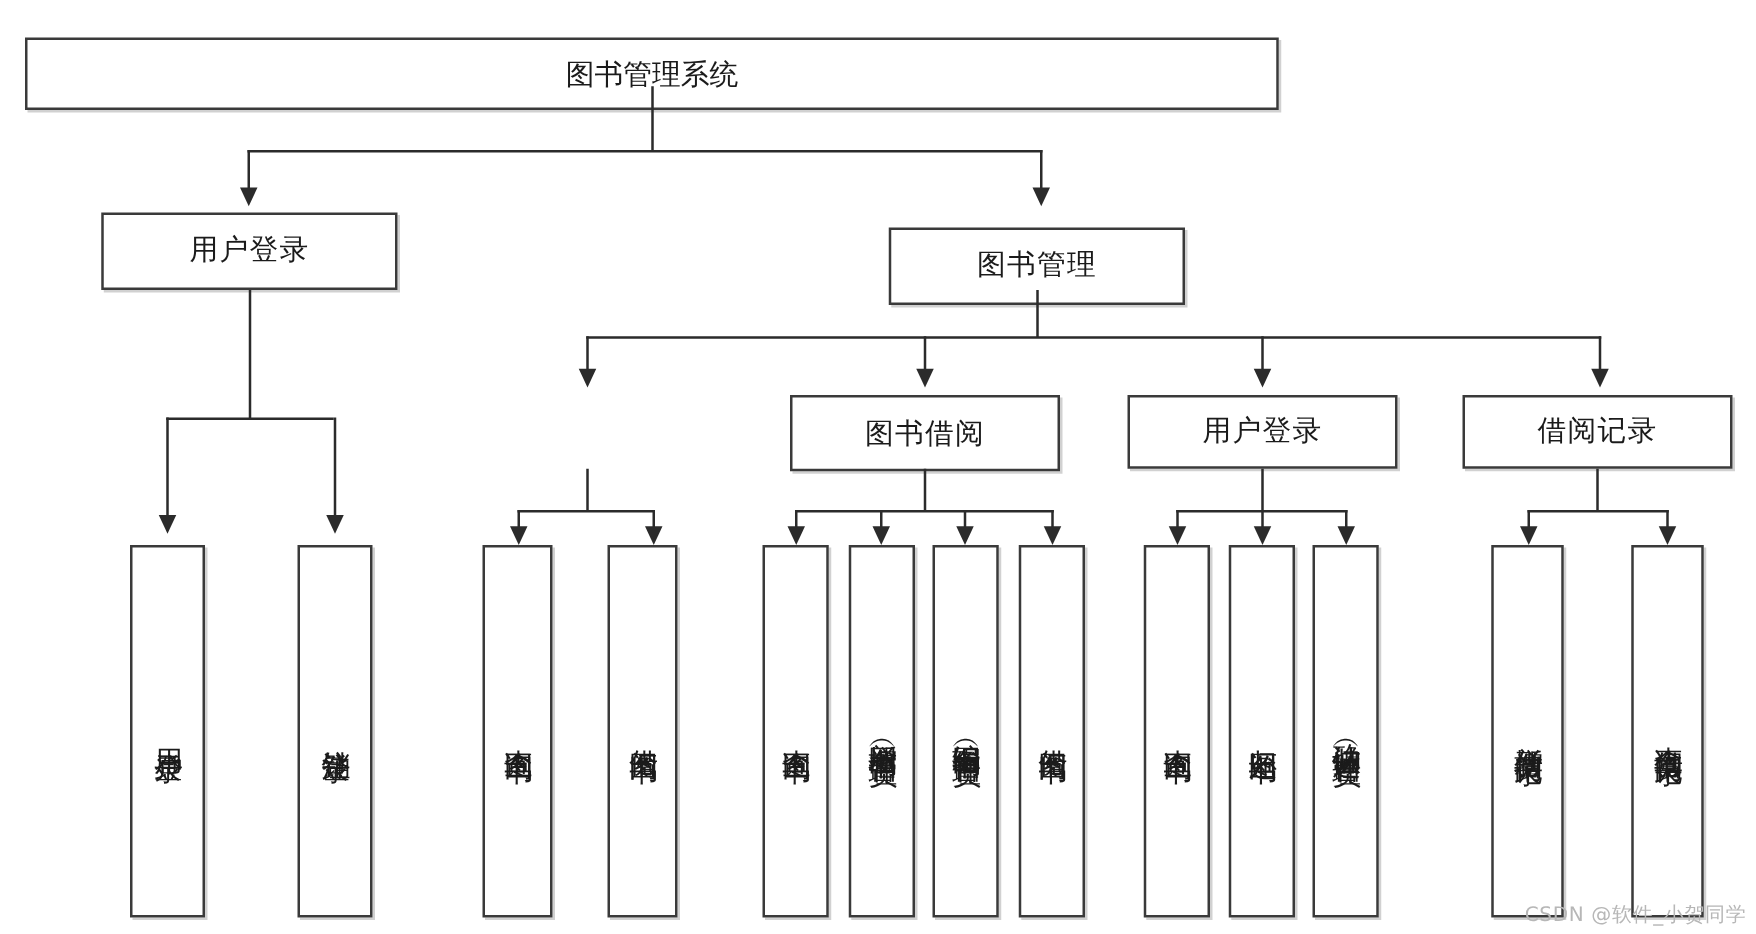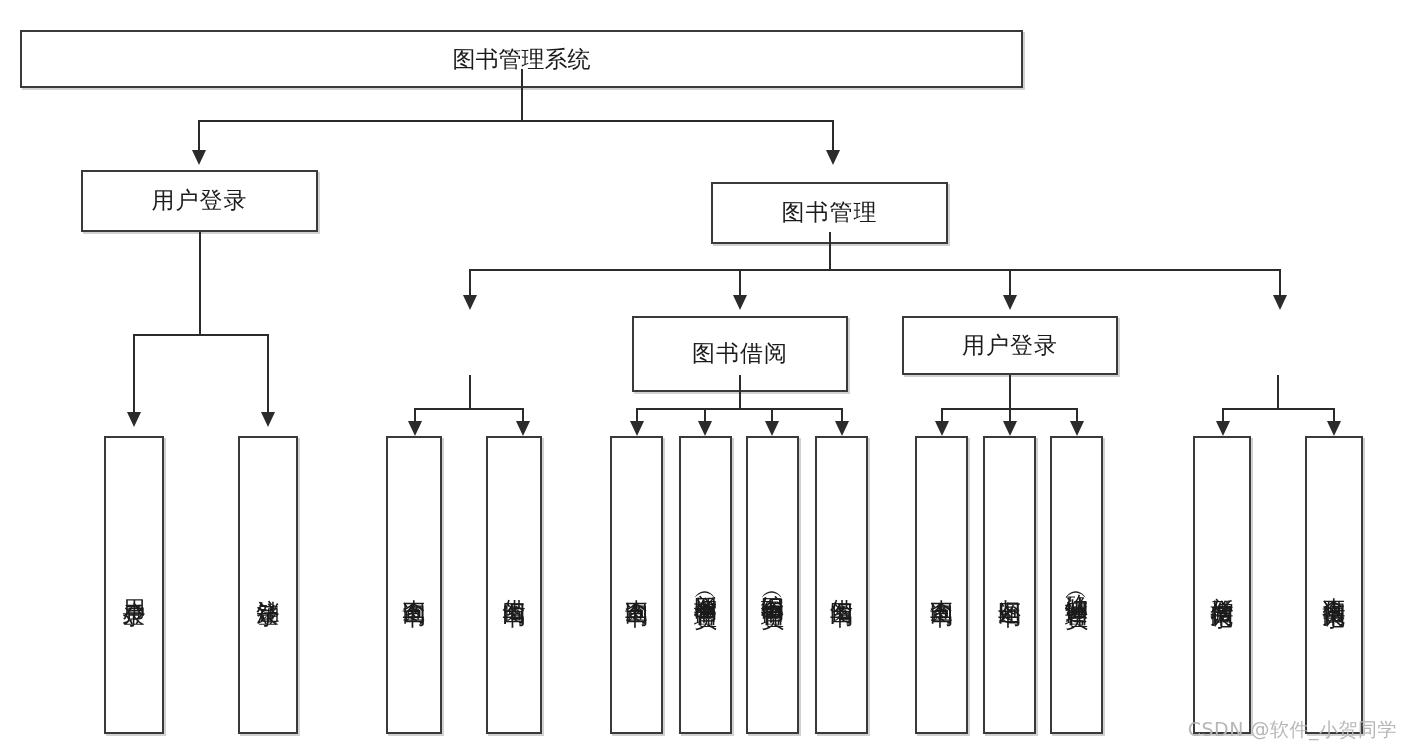--- a/index.html
+++ b/index.html
@@ -61,21 +61,21 @@
     height: 0;
     border-left: 7px solid transparent;
     border-right: 7px solid transparent;
     border-top: 15px solid #2b2b2b;
   }
   
   #watermark {
     position: absolute;
     right: 8px;
     bottom: 4px;
-    font-size: 19px;
+    font-size: 16px;
     color: #b7b7b7;
     white-space: nowrap;
     letter-spacing: 0.5px;
   }
 </style>
 </head>
 <body>
 
 <div id="canvas">
 
@@ -104,22 +104,23 @@
   <div class="edge h" style="left:469px; top:269px; width:812px; height:2px;"></div>
   <div class="edge v" style="left:469px; top:269px; width:2px; height:30px;"></div>
   <div class="arrow" style="left:463px; top:295px;"></div>
   <div class="edge v" style="left:739px; top:269px; width:2px; height:30px;"></div>
   <div class="arrow" style="left:733px; top:295px;"></div>
   <div class="edge v" style="left:1009px; top:269px; width:2px; height:30px;"></div>
   <div class="arrow" style="left:1003px; top:295px;"></div>
   <div class="edge v" style="left:1279px; top:269px; width:2px; height:30px;"></div>
   <div class="arrow" style="left:1273px; top:295px;"></div>
 
-  <div class="node h" style="left:632px; top:316px; width:216px; height:76px;font-family:Liberation Serif, serif;">图书借阅</div>
+  <div class="node h" style="left:632px; top:316px; width:216px; height:61px;font-family:Liberation Serif, serif;">图书借阅</div>
   <div class="node h" style="left:902px; top:316px; width:216px; height:59px;">用户登录</div>
+  <div class="node h" style="left:1170px; top:316px; width:216px; height:59px;">借阅记录</div>
 
   <div class="edge v" style="left:469px; top:375px; width:2px; height:34px;"></div>
   <div class="edge h" style="left:414px; top:408px; width:110px; height:2px;"></div>
   <div class="edge v" style="left:414px; top:408px; width:2px; height:20px;"></div>
   <div class="arrow" style="left:408px; top:421px;"></div>
   <div class="edge v" style="left:522px; top:408px; width:2px; height:20px;"></div>
   <div class="arrow" style="left:516px; top:421px;"></div>
 
   <div class="edge v" style="left:739px; top:375px; width:2px; height:34px;"></div>
   <div class="edge h" style="left:636px; top:408px; width:207px; height:2px;"></div>

